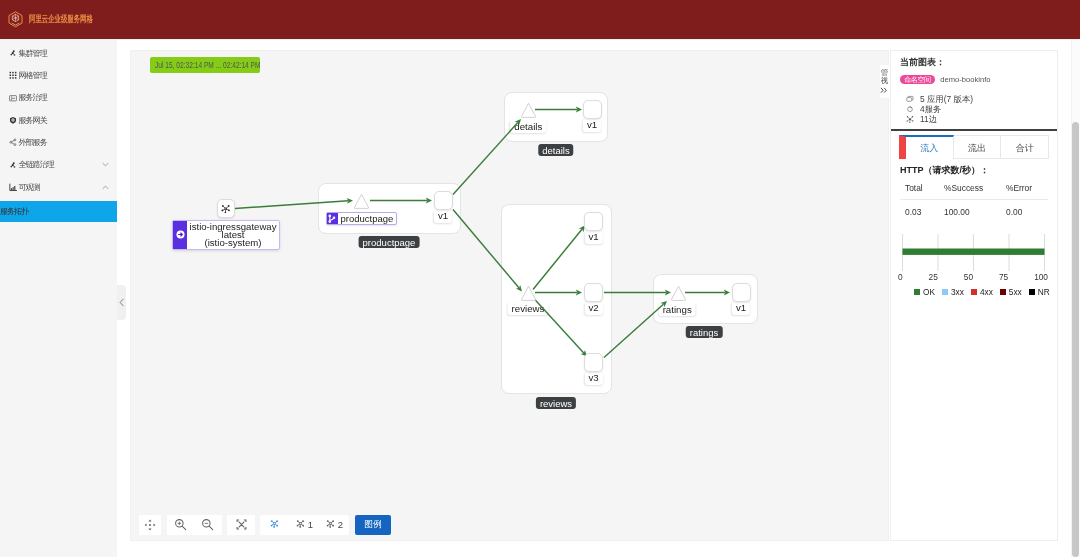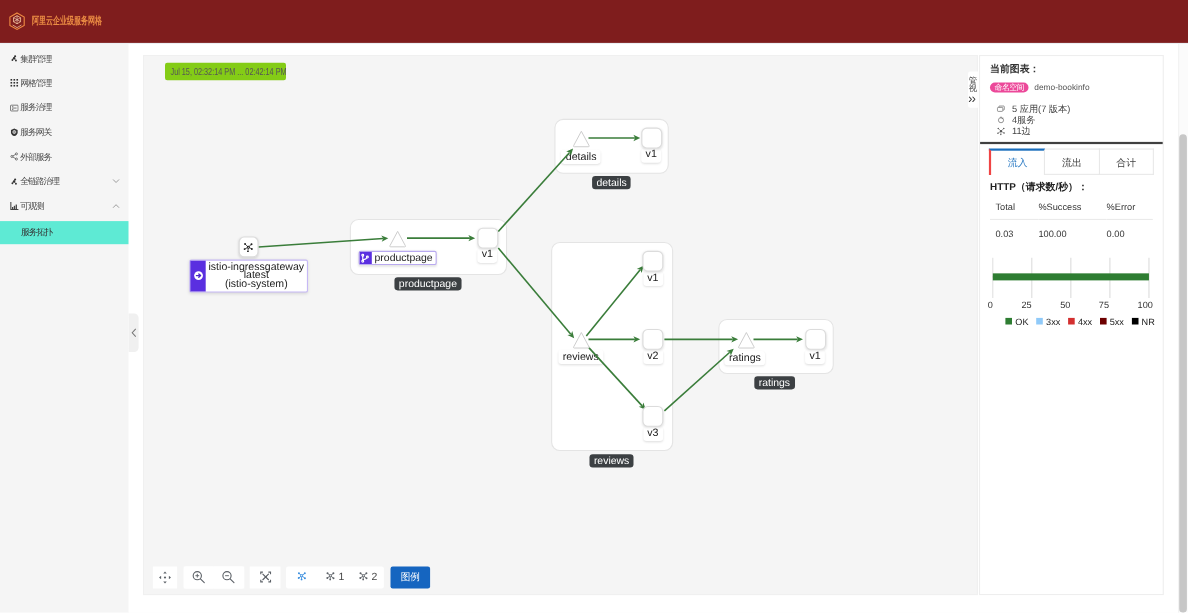--- a/index.html
+++ b/index.html
@@ -16,22 +16,22 @@
   .brand-title > span { display:inline-block; transform:scaleX(.672); transform-origin:left center; }
 
   
   .sidebar { position:absolute; left:0; top:40px; width:117px; height:517px; background:#f5f5f5; }
   .nav-item { position:relative; height:16px; display:flex; align-items:center; padding-left:9px;
               font-size:8px; color:#333; cursor:pointer; }
   .nav-item .ico { width:8px; height:8px; flex:none; display:flex; align-items:center; justify-content:center; }
   .nav-item .lbl { margin-left:1.5px; font-size:8px; letter-spacing:-0.95px; color:#4a4a4a; }
   .nav-item .chev { position:absolute; right:8px; top:50%; transform:translateY(-50%); width:8px; height:8px;
                     display:flex; align-items:center; justify-content:center; }
-  .nav-sub { height:21px; display:flex; align-items:center; padding-left:19px; font-size:8px; letter-spacing:-0.95px;
-             background:#5eead4; color:#333; font-weight:400; }
+  .nav-sub { height:21px; display:flex; align-items:center; font-size:8px; letter-spacing:-0.95px;
+             background:#0ea5e9; color:#333; font-weight:400; }
 
   
   .content { position:absolute; left:117px; top:40px; width:963px; height:517px; background:#fff; }
   .graph-panel { position:absolute; left:13px; top:9.5px; width:759px; height:491px; background:#f5f5f5;
                  border:1px solid #f0f0f0; overflow:hidden; }
   .timechip { position:absolute; left:6px; top:6.5px; background:#84cc16; padding:3px 5px; font-size:9.2px; color:#555; z-index:8; width:110px; overflow:hidden; white-space:nowrap;
               border-radius:2px;margin-left:13px; }
   .timechip span { transform:scaleX(.72); transform-origin:left center; }
 
   
@@ -55,42 +55,42 @@
                   border-radius:2px 0 0 2px;
                   display:flex; flex-direction:column; align-items:center; justify-content:center;
                   font-size:7.5px; color:#555; line-height:1.0; }
   .handle-right .vtxt { display:flex; flex-direction:column; align-items:center; font-size:7.5px; color:#444; }
   .handle-right .vtxt > i { font-style:normal; line-height:8px; height:8px; display:block; }
 
   
   .tabs { display:flex; padding:0 8px; margin-top:3.5px; }
   .tab { flex:1; text-align:center; height:24px; line-height:24px; font-size:9px; color:#444; cursor:pointer;
          border:1px solid #e8e8e8; border-left:none; background:#fff; }
-  .tab:first-child { border-left:2px solid #ef4444; }
+  .tab:first-child { border-left:7px solid #ef4444; }
   .tab.active { color:#2e7cc4; border-top:2px solid #1a6ebc; border-bottom:none; line-height:23px; }
 
   .metrics { padding:7px 9px 0 9px; }
   .metrics-title { font-size:9px; font-weight:700; color:#222; margin-bottom:10px; line-height:8px; }
   .mtable { width:100%; border-collapse:collapse; table-layout:fixed; }
   .mtable th { font-size:8.4px; font-weight:400; color:#333; text-align:left; padding:0 0 6px 0; line-height:9px; }
   .mtable th:nth-child(1){ width:44px; padding-left:5px; }
   .mtable th:nth-child(2){ width:62px; }
   .mtable td { font-size:8.4px; color:#333; padding:7px 0 0 0; line-height:10px; border-top:1px solid #eaeaea; }
   .mtable td:nth-child(1){ padding-left:5px; }
 
   
   .chartbox { margin-top:17px; position:relative; height:46px; width:144px; margin-left:2px; }
   .axis-lbls { display:flex; justify-content:space-between; font-size:8.3px; color:#333; margin-top:1px;
                width:150px; margin-left:-4px; }
   .legend { display:flex; gap:7px; margin-top:7px; margin-left:4px; align-items:center;padding-left:10px; }
   .legend span.sw { width:6px; height:6px; display:inline-block; }
   .legend .li { display:flex; align-items:center; gap:3px; font-size:8.3px; color:#222; }
 
   
-  .gcanvas { position:absolute; left:0; top:16px; width:759px; height:491px; }
+  .gcanvas { position:absolute; left:0; top:0; width:759px; height:491px; }
   .grp { position:absolute; background:#fff; border:1px solid #e4e4e4; border-radius:8px; z-index:1; }
   .nodebox { position:absolute; z-index:5; width:19px; height:19px; background:#fff; border:1px solid #dcdcdc;
              border-radius:5px; box-shadow:0 1px 2px rgba(0,0,0,.10); }
   .nlabel { position:absolute; z-index:3; background:#fff; border-radius:3px; font-size:9.7px; color:#222;
             padding:0.5px 4px 1.5px 4px; box-shadow:0 1px 2px rgba(0,0,0,.12); white-space:nowrap; }
   .tip { position:absolute; z-index:6; background:#3c4043; color:#fff; font-size:9.5px; line-height:11px; padding:0.5px 4px 0px 4px; border-radius:3px;
          white-space:nowrap; }
   .badge-label { position:absolute; z-index:3; display:flex; align-items:stretch; border:1px solid #b9aaf0;
                  border-radius:2px; background:#fff; box-shadow:0 1px 2px rgba(0,0,0,.10); }
   .badge-label .bico { background:#5a2fe0; width:11px; display:flex; align-items:center; justify-content:center; }

